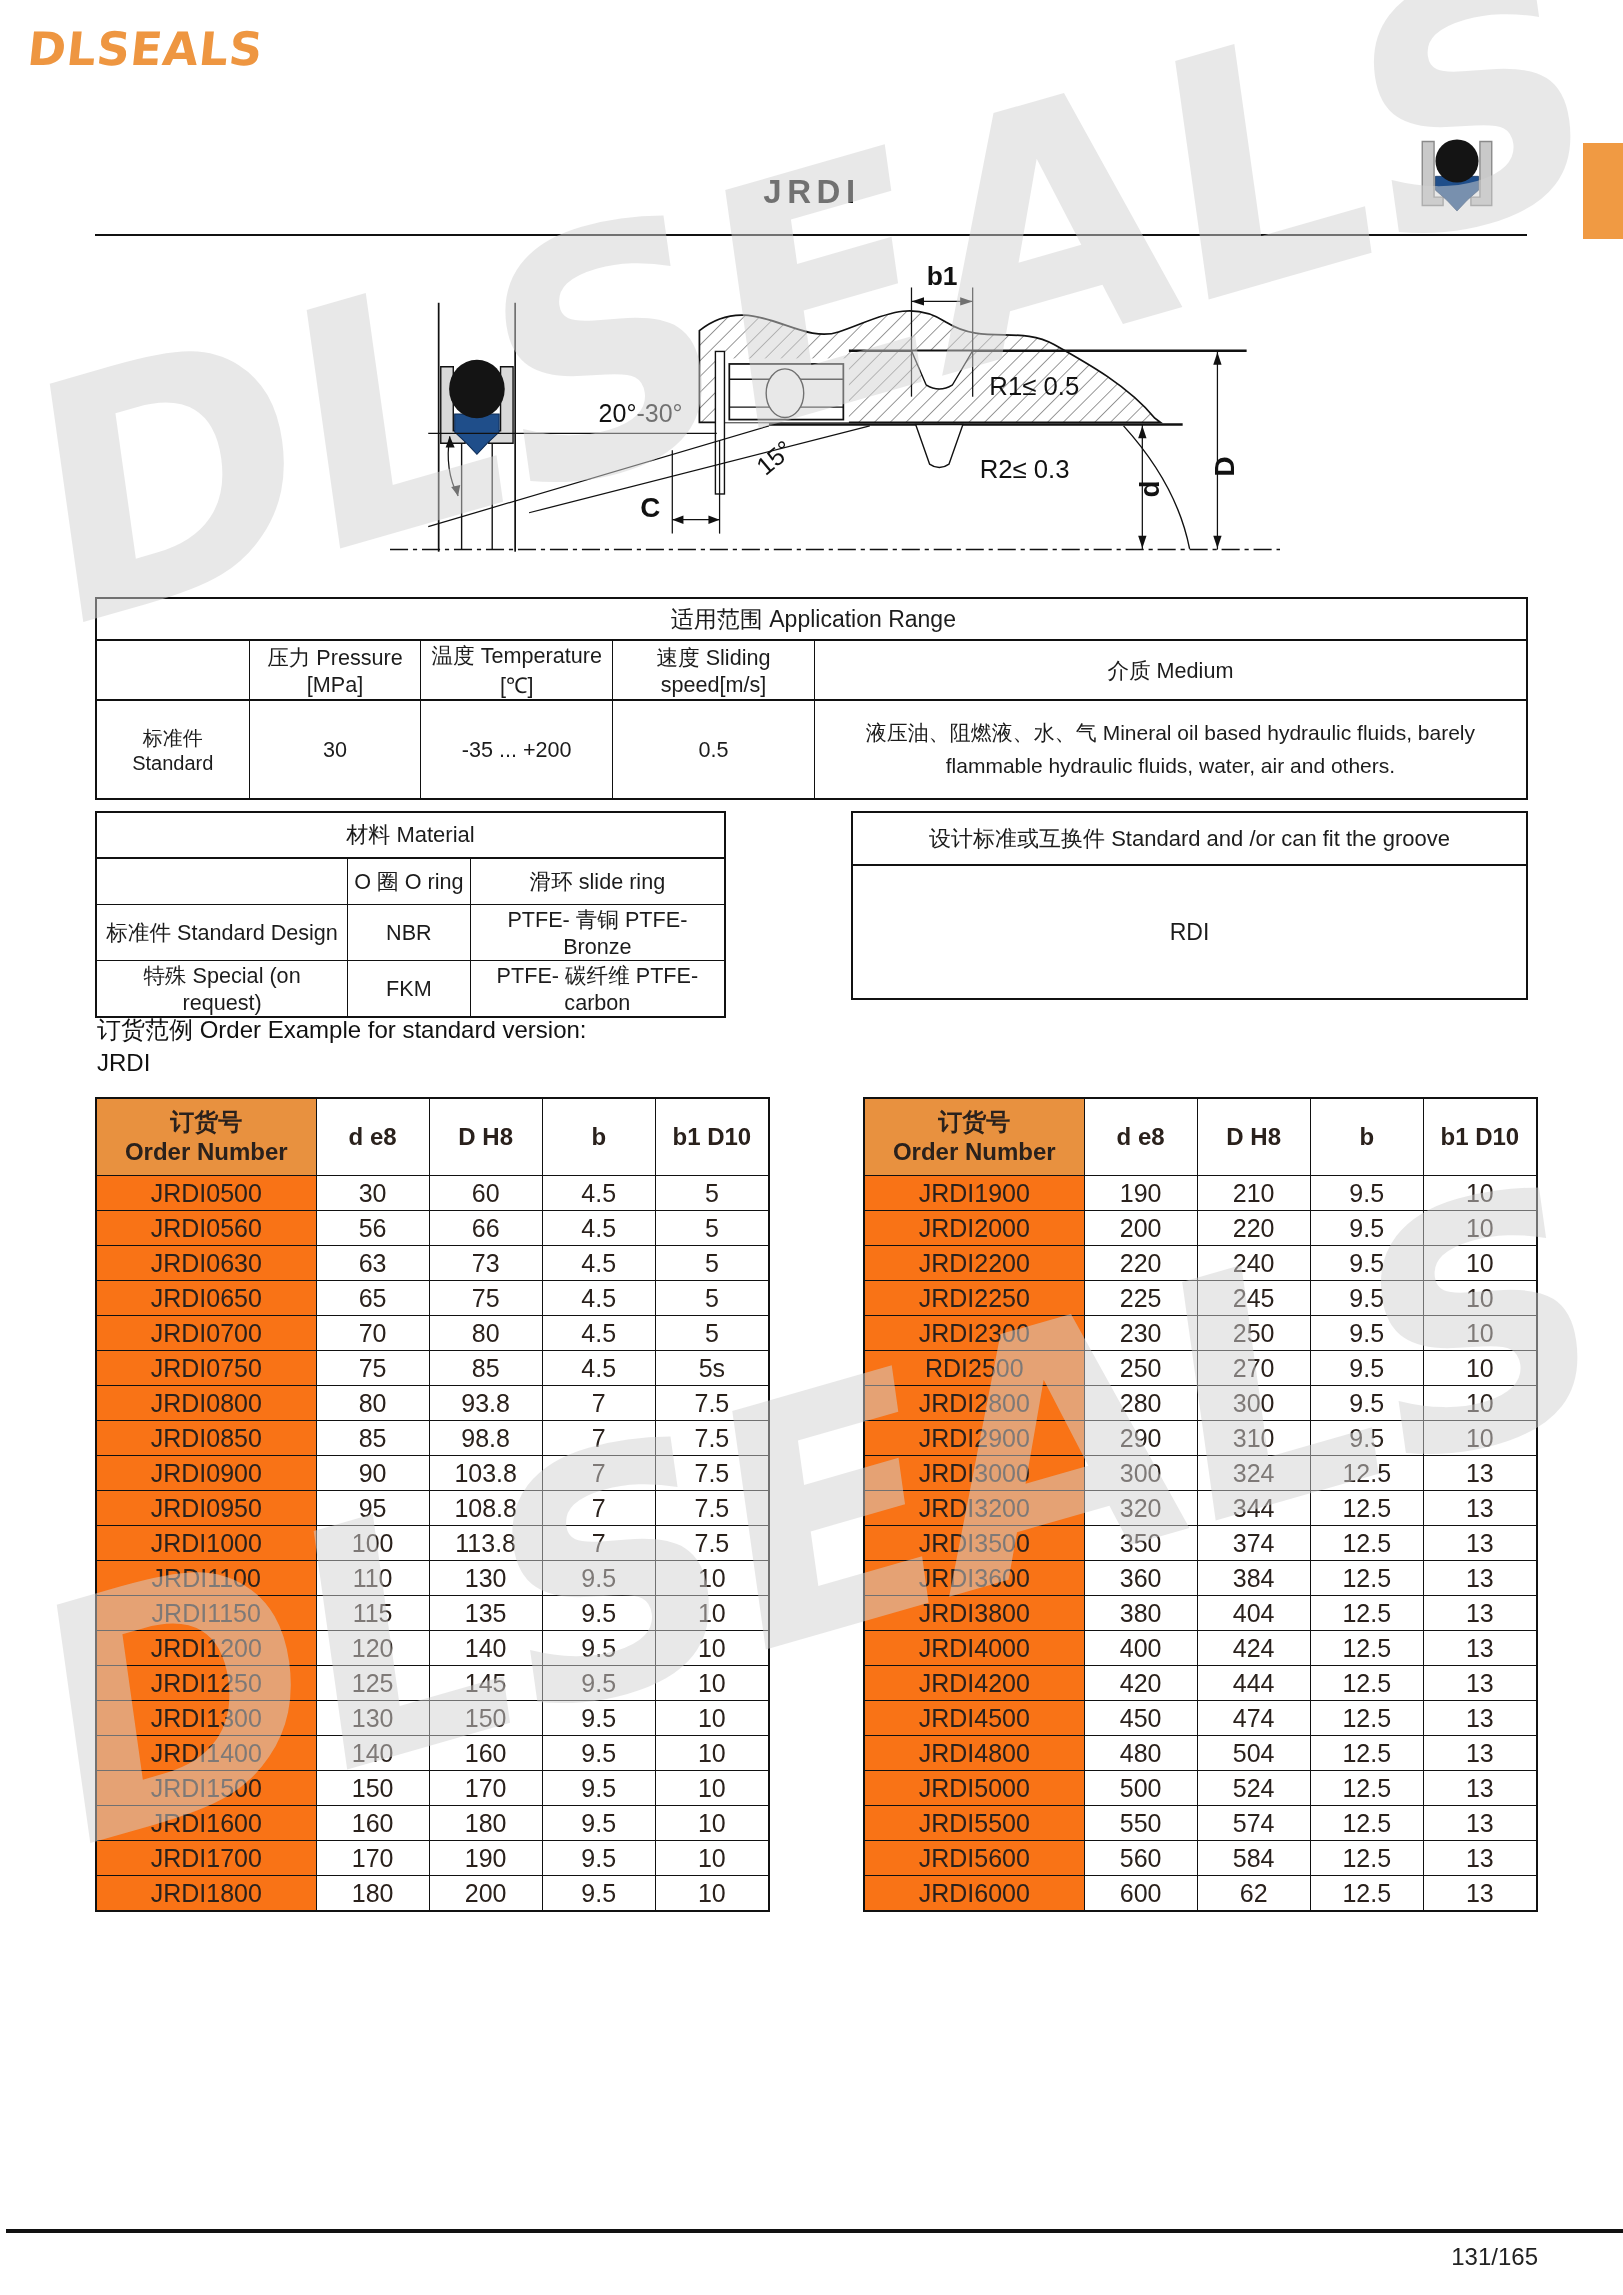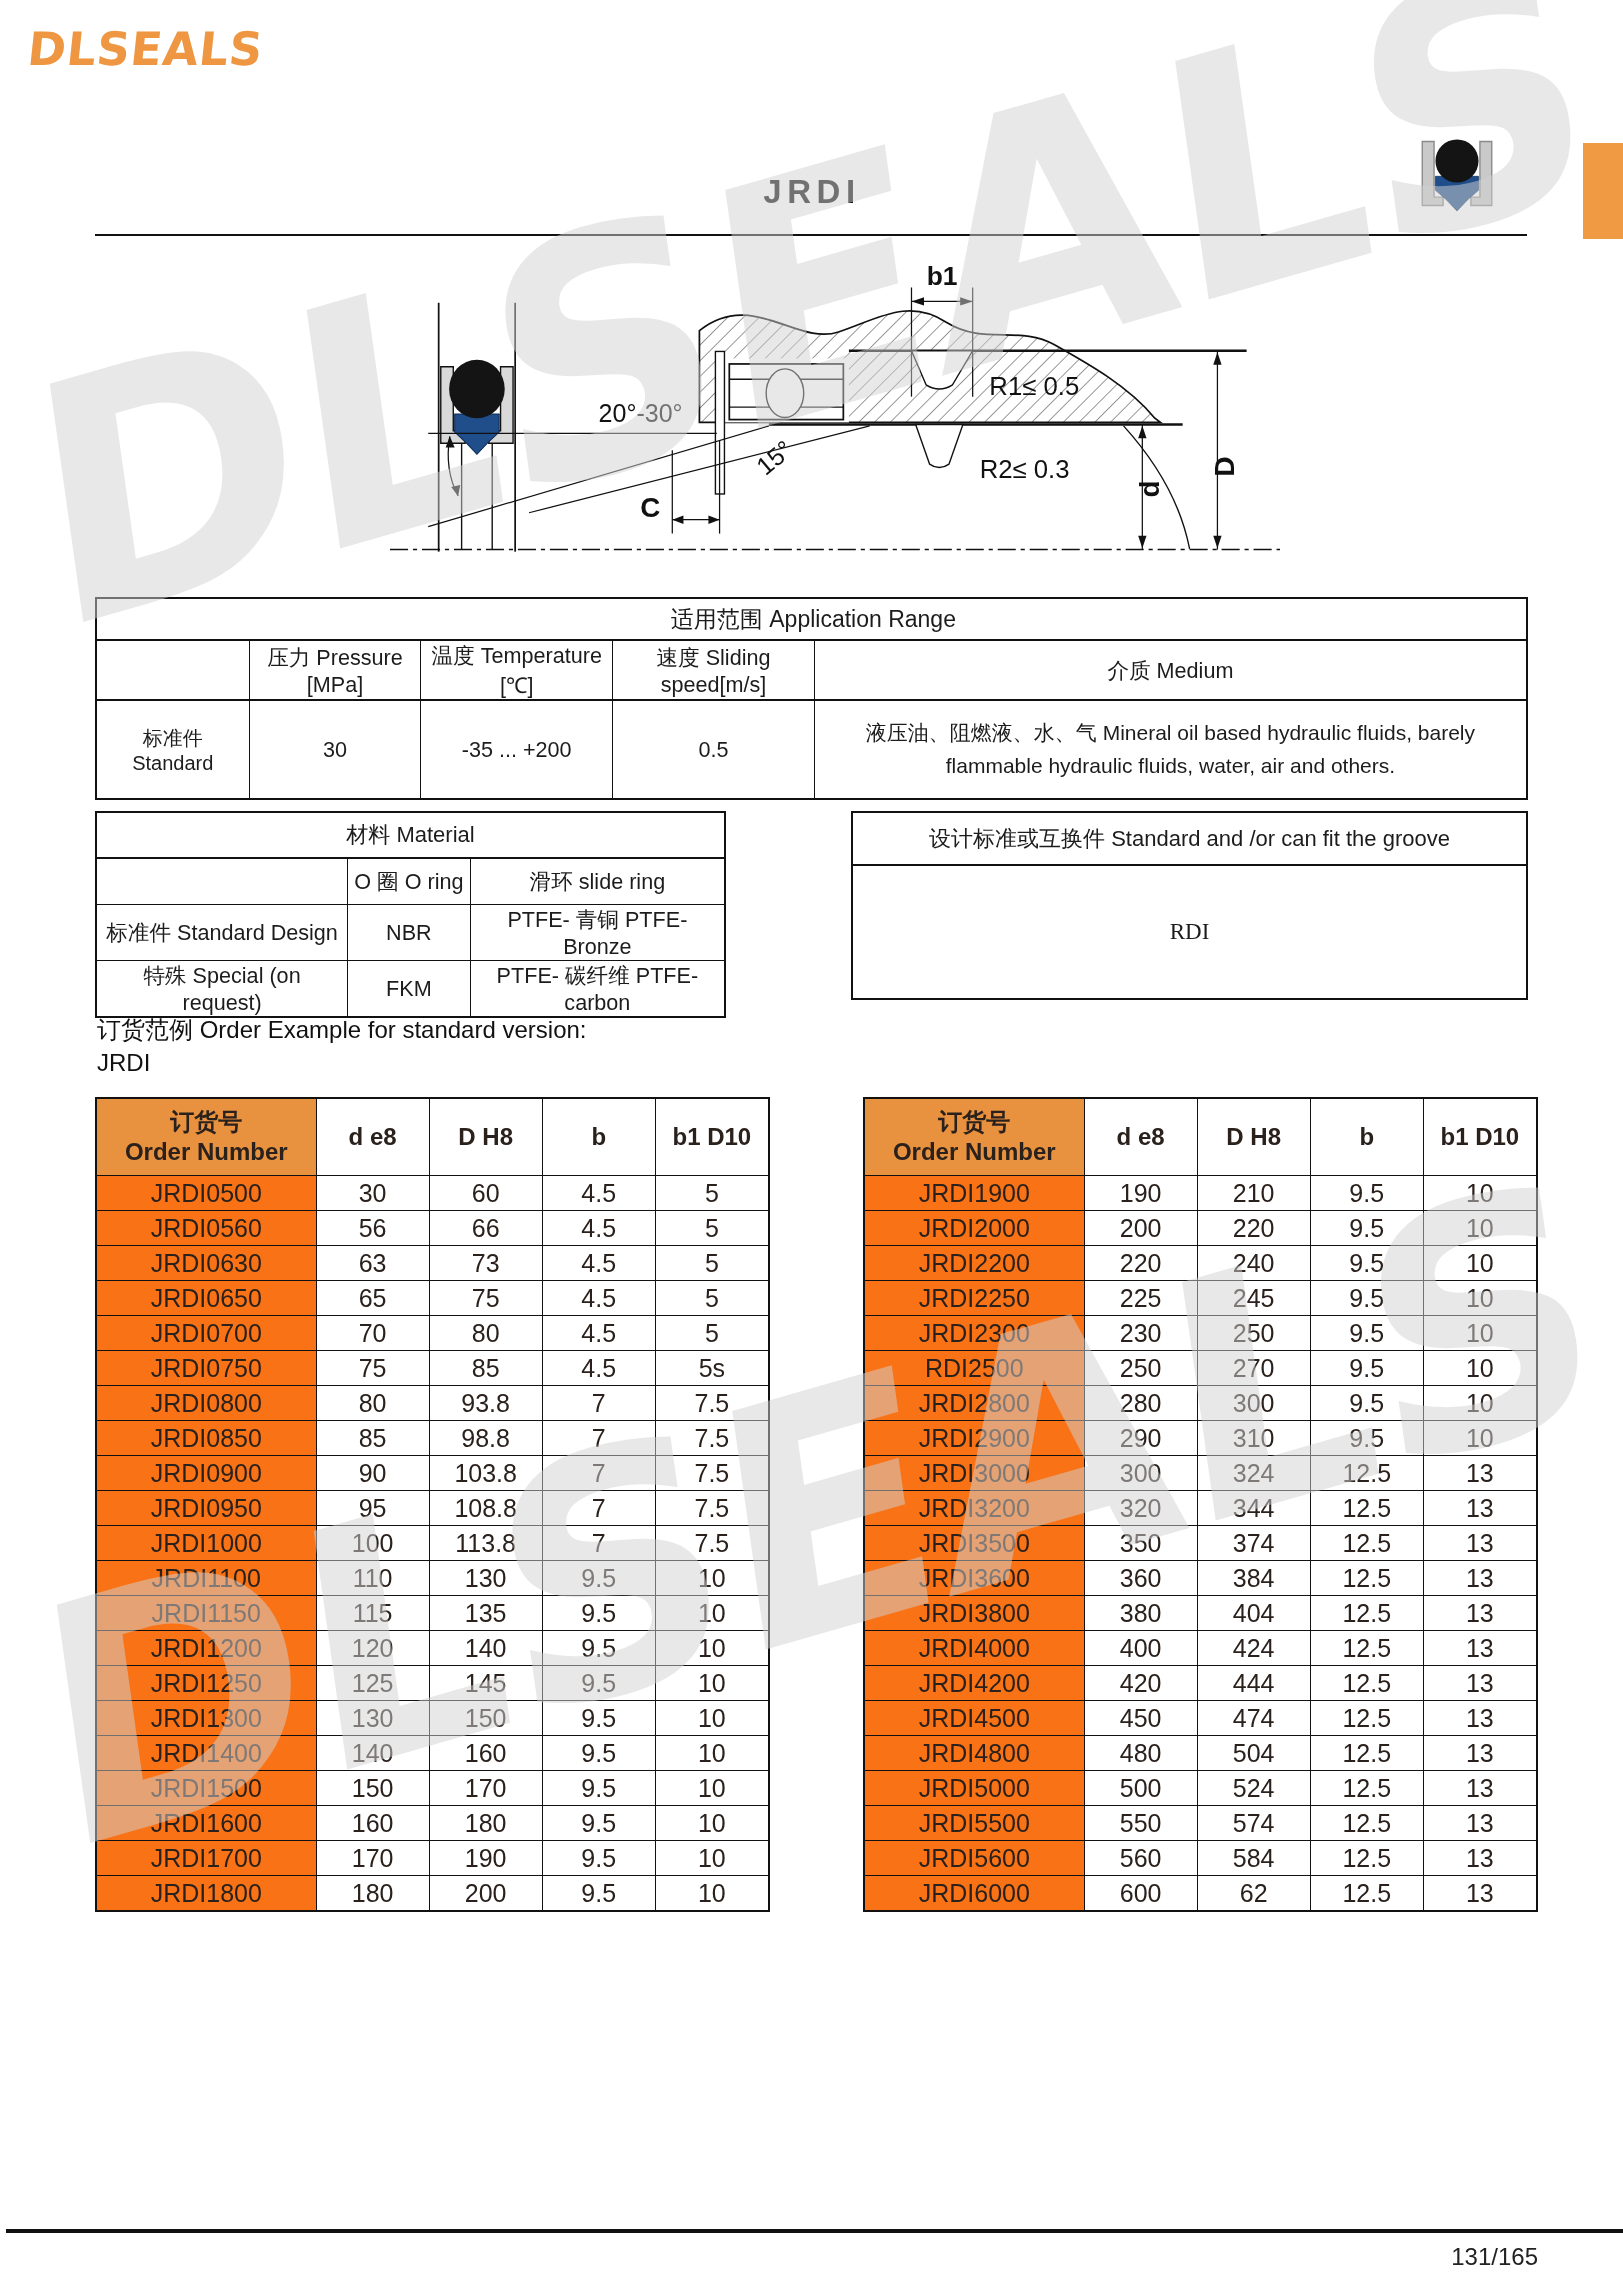--- a/index.html
+++ b/index.html
@@ -29,21 +29,21 @@
   .app-table tr.data-row td{height:97px;}
   .app-table td.medium-cell{font-size:21px;line-height:1.55;padding:0 19.5px;}
   .app-table td.rowlabel{font-size:20px;}
   
   .mat-table{left:95px;top:811px;width:631px;font-size:21.6px;}
   .mat-table td.title-cell{height:44px;border-bottom:2.1px solid #111;font-size:22px;}
   .mat-table tr td{height:45px;}
   
   .groove-table{left:851px;top:811px;width:677px;font-size:21.6px;}
   .groove-table td.title-cell{height:51px;border-bottom:2.1px solid #111;font-size:22px;}
-  .groove-table td.body-cell{height:132px;font-size:23px;font-family:Liberation Serif, serif;}
+  .groove-table td.body-cell{height:132px;font-size:23px;}
   
   .order-example1{position:absolute;left:97px;top:1014px;font-size:24px;color:#111;}
   .order-example2{position:absolute;left:97px;top:1049px;font-size:24px;color:#111;}
   
   .order-table{font-size:25px;color:#2a211c;}
   .order-table.left{left:95px;top:1097px;width:675px;}
   .order-table.right{left:863px;top:1097px;width:675px;}
   .order-table th{border:1.4px solid #111;height:74px;font-size:24px;font-weight:600;
                   text-align:center;vertical-align:middle;}
   .order-table th.oc{background:#E8913F;}

